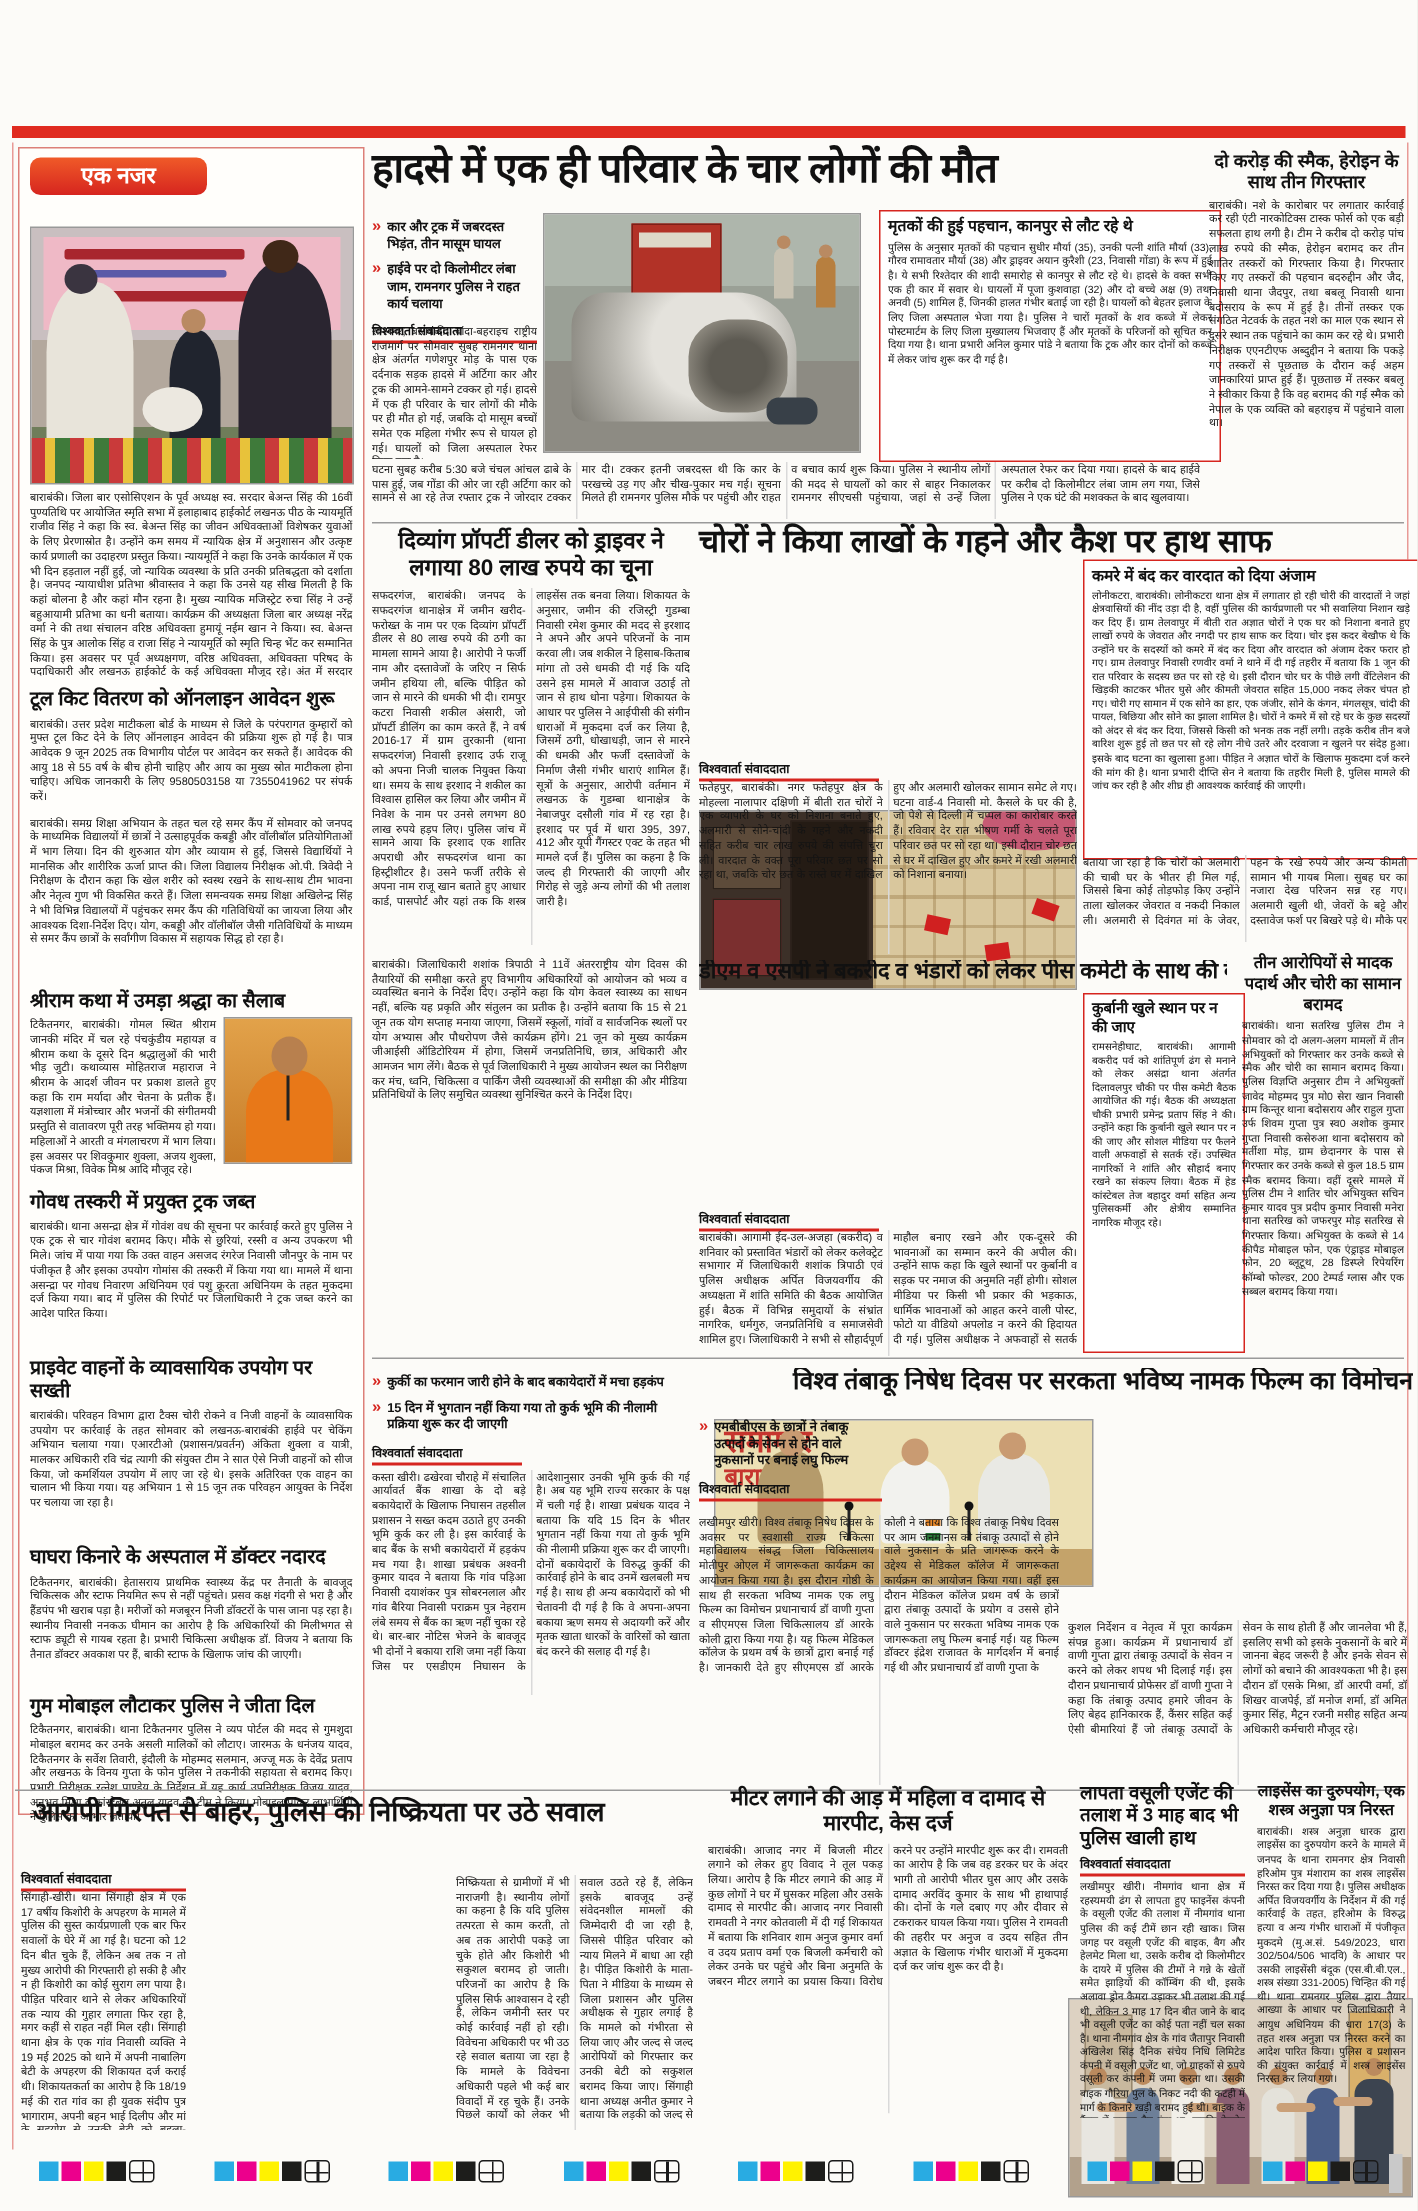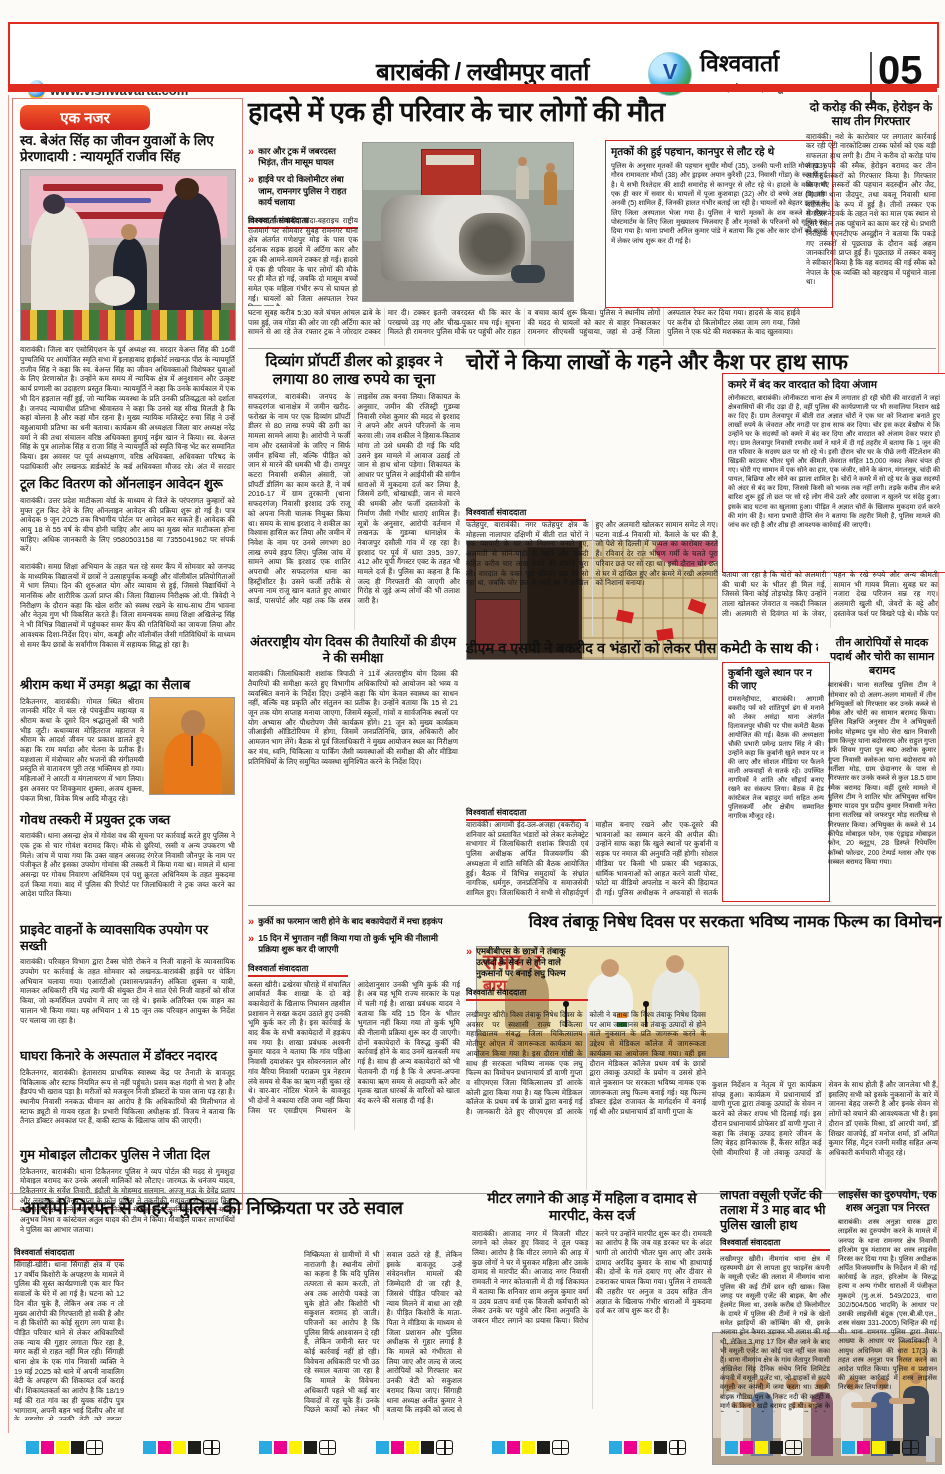--- a/index.html
+++ b/index.html
@@ -33,22 +33,22 @@
   .bt{font-size:7.3px;line-height:1.33;text-align:justify;color:#141414;overflow:hidden;}
   .c2{column-count:2;column-gap:7px;column-rule:1px solid #d9d9d9;}
   .c4{column-count:4;column-gap:7px;column-rule:1px solid #d9d9d9;}
   .byline{font-size:8.2px;font-weight:bold;border-bottom:2.5px solid #d6251f;padding-bottom:2px;margin-bottom:3px;}
   .bul{display:flex;gap:4px;font-weight:bold;font-size:8.6px;line-height:1.3;margin-bottom:6px;text-align:left;}
   .bul .mk{color:#d6251f;font-weight:900;font-size:11px;line-height:1;}
   .redbox{border:1.6px solid #d6251f;padding:4px 5px;background:#fff;}
   .divider{background:#9a9a9a;height:1px;}
   
   .sidebar{left:12px;top:98px;width:231px;height:1112px;border:1.4px solid #dc7f78;padding:6px 7px;box-sizing:border-box;background:#fffefb;}
-  .badge{width:130px;height:25px;border-radius:7px;background:linear-gradient(#f05a28,#d6251f);color:#fff;
-         font-size:15px;font-weight:900;text-align:center;line-height:25px;margin:0 0 3px 0;}
+  .badge{width:118px;height:25px;border-radius:7px;background:linear-gradient(#f05a28,#d6251f);color:#fff;
+         font-size:15px;font-weight:900;text-align:center;line-height:25px;margin:0 0 21px 0;}
   .sb-h{font-size:13px;font-weight:800;line-height:1.2;margin:7px 0 4px;}
   .sb-h.first{font-size:13.5px;margin-top:2px;}
   
   .photo{position:relative;overflow:hidden;background:#b9b2a6;border:1px solid #999;box-sizing:border-box;}
   .ph-event{width:216px;height:172px;background:linear-gradient(#c9bfc0 0 44%,#b3a89d 44% 78%,#6f7d5a 78%);}
   .ph-event .banner{position:absolute;left:8px;top:6px;right:8px;height:62px;background:#efb9c6;}
   .ph-event .bl{position:absolute;height:7px;background:#a8262e;border-radius:2px;}
   .ph-event .fig{position:absolute;bottom:30px;border-radius:45% 45% 0 0;}
   .ph-flowers{position:absolute;left:0;right:0;bottom:0;height:30px;
       background:repeating-linear-gradient(90deg,#c93a3a 0 9px,#e8c23a 9px 16px,#3f7a3a 16px 26px);}
@@ -90,42 +90,25 @@
   .reg{width:15px;height:13px;border:1.5px solid #1a1a1a;border-radius:3px;position:relative;}
   .reg::before{content:"";position:absolute;left:50%;top:0;bottom:0;width:1.5px;background:#1a1a1a;}
   .reg::after{content:"";position:absolute;top:50%;left:0;right:0;height:1.5px;background:#1a1a1a;}
   .graybar{left:926px;top:1436px;width:9px;height:26px;background:#c9c9c9;}
 </style>
 </head>
 <body>
 
 <div class="page">
 
-  <div class="abs masthead">
-    <div class="abs url-row">
-      <span class="e-icon">e</span>
-      <span>www.vishwavarta.com</span>
-    </div>
-    <div class="abs section-title">बाराबंकी / लखीमपुर वार्ता</div>
-    <div class="abs logo-block">
-      <span class="globe"></span>
-      <span>
-        <div class="logo-title">विश्ववार्ता</div>
-        <div class="logo-sub">लखनऊ,  मंगलवार, 3 जून 2025</div>
-      </span>
-    </div>
-    <div class="abs pg-sep"></div>
-    <div class="abs page-num">05</div>
-  </div>
   <div class="abs redbar"></div>
   <div class="abs frame"></div>
 
   <div class="abs sidebar">
     <div class="badge">एक नजर</div>
-    <div class="sb-h first">स्व. बेअंत सिंह का जीवन युवाओं के लिए प्रेरणादायी : न्यायमूर्ति राजीव सिंह</div>
     <div class="photo ph-event">
       <div class="banner"></div>
       <div class="bl" style="left:22px;top:14px;width:120px;"></div>
       <div class="bl" style="left:40px;top:28px;width:90px;background:#5a5aa8;height:5px;"></div>
       <div class="bl" style="left:30px;top:42px;width:130px;"></div>
       <div class="fig" style="left:10px;width:58px;height:104px;background:#e8e4da;"></div>
       <div class="fig" style="left:22px;width:22px;height:20px;bottom:126px;background:#3a3440;border-radius:50%;"></div>
       <div class="fig" style="left:92px;width:34px;height:72px;background:#20242e;"></div>
       <div class="fig" style="left:100px;width:16px;height:16px;bottom:100px;background:#b98a62;border-radius:50%;"></div>
       <div class="fig" style="right:14px;width:62px;height:118px;background:#2a2530;"></div>
@@ -183,21 +166,21 @@
       <div class="busw"></div>
     <div class="car"></div>
       <div class="crumple"></div>
     <div class="man" style="right:44px;top:22px;background:#c8c2b2;"></div>
     <div class="head" style="right:46px;top:14px;"></div>
     <div class="man" style="right:16px;top:28px;background:#b77f3f;"></div>
     <div class="head" style="right:18px;top:20px;"></div>
     <div style="position:absolute;right:28px;bottom:18px;width:34px;height:18px;border-radius:8px;background:#384048;"></div>
   </div>
 
-  <div class="abs redbox" style="left:605px;top:140px;width:216px;height:158px;">
+  <div class="abs redbox" style="left:586px;top:140px;width:216px;height:158px;">
     <div class="h-xs" style="margin-bottom:3px;">मृतकों की हुई पहचान, कानपुर से लौट रहे थे</div>
     <div class="bt" style="font-size:7px;height:132px;">पुलिस के अनुसार मृतकों की पहचान सुधीर मौर्या (35), उनकी पत्नी शांति मौर्या (33), गौरव रामावतार मौर्या (38) और ड्राइवर अयान कुरैशी (23, निवासी गोंडा) के रूप में हुई है। ये सभी रिश्तेदार की शादी समारोह से कानपुर से लौट रहे थे। हादसे के वक्त सभी एक ही कार में सवार थे। घायलों में पूजा कुशवाहा (32) और दो बच्चे अक्ष (9) तथा अनवी (5) शामिल हैं, जिनकी हालत गंभीर बताई जा रही है। घायलों को बेहतर इलाज के लिए जिला अस्पताल भेजा गया है। पुलिस ने चारों मृतकों के शव कब्जे में लेकर पोस्टमार्टम के लिए जिला मुख्यालय भिजवाए हैं और मृतकों के परिजनों को सूचित कर दिया गया है। थाना प्रभारी अनिल कुमार पांडे ने बताया कि ट्रक और कार दोनों को कब्जे में लेकर जांच शुरू कर दी गई है।</div>
   </div>
 
   <div class="abs bt c4" style="left:248px;top:308px;width:552px;height:38px;">घटना सुबह करीब 5:30 बजे चंचल आंचल ढाबे के पास हुई, जब गोंडा की ओर जा रही अर्टिगा कार को सामने से आ रहे तेज रफ्तार ट्रक ने जोरदार टक्कर मार दी। टक्कर इतनी जबरदस्त थी कि कार के परखच्चे उड़ गए और चीख-पुकार मच गई। सूचना मिलते ही रामनगर पुलिस मौके पर पहुंची और राहत व बचाव कार्य शुरू किया। पुलिस ने स्थानीय लोगों की मदद से घायलों को कार से बाहर निकालकर रामनगर सीएचसी पहुंचाया, जहां से उन्हें जिला अस्पताल रेफर कर दिया गया। हादसे के बाद हाईवे पर करीब दो किलोमीटर लंबा जाम लग गया, जिसे पुलिस ने एक घंटे की मशक्कत के बाद खुलवाया।</div>
 
   <div class="abs" style="left:806px;top:100px;width:130px;">
     <div class="h-sm" style="text-align:center;">दो करोड़ की स्मैक, हेरोइन के साथ तीन गिरफ्तार</div>
     <div class="bt" style="height:216px;margin-top:3px;">बाराबंकी। नशे के कारोबार पर लगातार कार्रवाई कर रही एंटी नारकोटिक्स टास्क फोर्स को एक बड़ी सफलता हाथ लगी है। टीम ने करीब दो करोड़ पांच लाख रुपये की स्मैक, हेरोइन बरामद कर तीन शातिर तस्करों को गिरफ्तार किया है। गिरफ्तार किए गए तस्करों की पहचान बदरुद्दीन और जैद, निवासी थाना जैदपुर, तथा बबलू निवासी थाना बदोसराय के रूप में हुई है। तीनों तस्कर एक संगठित नेटवर्क के तहत नशे का माल एक स्थान से दूसरे स्थान तक पहुंचाने का काम कर रहे थे। प्रभारी निरीक्षक एएनटीएफ अब्दुद्दीन ने बताया कि पकड़े गए तस्करों से पूछताछ के दौरान कई अहम जानकारियां प्राप्त हुई हैं। पूछताछ में तस्कर बबलू ने स्वीकार किया है कि वह बरामद की गई स्मैक को नेपाल के एक व्यक्ति को बहराइच में पहुंचाने वाला था।</div>
   </div>
@@ -224,21 +207,20 @@
   <div class="abs byline" style="left:466px;top:506px;width:120px;">विश्ववार्ता संवाददाता</div>
   <div class="abs bt c2" style="left:466px;top:520px;width:252px;height:116px;">फतेहपुर, बाराबंकी। नगर फतेहपुर क्षेत्र के मोहल्ला नालापार दक्षिणी में बीती रात चोरों ने एक व्यापारी के घर को निशाना बनाते हुए, अलमारी से सोने-चांदी के गहने और नकदी सहित करीब चार लाख रुपये की संपत्ति चुरा ली। वारदात के वक्त पूरा परिवार छत पर सो रहा था, जबकि चोर छत के रास्ते घर में दाखिल हुए और अलमारी खोलकर सामान समेट ले गए। घटना वार्ड-4 निवासी मो. कैसले के घर की है, जो पेशे से दिल्ली में चप्पल का कारोबार करते हैं। रविवार देर रात भीषण गर्मी के चलते पूरा परिवार छत पर सो रहा था। इसी दौरान चोर छत से घर में दाखिल हुए और कमरे में रखी अलमारी को निशाना बनाया।</div>
 
   <div class="abs redbox" style="left:722px;top:373px;width:212px;height:190px;">
     <div class="h-xs">कमरे में बंद कर वारदात को दिया अंजाम</div>
     <div class="bt" style="font-size:6.8px;height:162px;margin-top:2px;">लोनीकटरा, बाराबंकी। लोनीकटरा थाना क्षेत्र में लगातार हो रही चोरी की वारदातों ने जहां क्षेत्रवासियों की नींद उड़ा दी है, वहीं पुलिस की कार्यप्रणाली पर भी सवालिया निशान खड़े कर दिए हैं। ग्राम तेलवापुर में बीती रात अज्ञात चोरों ने एक घर को निशाना बनाते हुए लाखों रुपये के जेवरात और नगदी पर हाथ साफ कर दिया। चोर इस कदर बेखौफ थे कि उन्होंने घर के सदस्यों को कमरे में बंद कर दिया और वारदात को अंजाम देकर फरार हो गए। ग्राम तेलवापुर निवासी रणवीर वर्मा ने थाने में दी गई तहरीर में बताया कि 1 जून की रात परिवार के सदस्य छत पर सो रहे थे। इसी दौरान चोर घर के पीछे लगी वेंटिलेशन की खिड़की काटकर भीतर घुसे और कीमती जेवरात सहित 15,000 नकद लेकर चंपत हो गए। चोरी गए सामान में एक सोने का हार, एक जंजीर, सोने के कंगन, मंगलसूत्र, चांदी की पायल, बिछिया और सोने का झाला शामिल है। चोरों ने कमरे में सो रहे घर के कुछ सदस्यों को अंदर से बंद कर दिया, जिससे किसी को भनक तक नहीं लगी। तड़के करीब तीन बजे बारिश शुरू हुई तो छत पर सो रहे लोग नीचे उतरे और दरवाजा न खुलने पर संदेह हुआ। इसके बाद घटना का खुलासा हुआ। पीड़ित ने अज्ञात चोरों के खिलाफ मुकदमा दर्ज करने की मांग की है। थाना प्रभारी दीप्ति सेन ने बताया कि तहरीर मिली है, पुलिस मामले की जांच कर रही है और शीघ्र ही आवश्यक कार्रवाई की जाएगी।</div>
   </div>
   <div class="abs bt c2" style="left:722px;top:570px;width:216px;height:58px;">बताया जा रहा है कि चोरों को अलमारी की चाबी घर के भीतर ही मिल गई, जिससे बिना कोई तोड़फोड़ किए उन्होंने ताला खोलकर जेवरात व नकदी निकाल ली। अलमारी से दिवंगत मां के जेवर, पहन के रखे रुपये और अन्य कीमती सामान भी गायब मिला। सुबह घर का नजारा देख परिजन सन्न रह गए। अलमारी खुली थी, जेवरों के बट्टे और दस्तावेज फर्श पर बिखरे पड़े थे। मौके पर पहुंची पुलिस ने खानबीन शुरू कर दी है। पीड़ित कैसले ने सोमवार सुबह पुलिस को तहरीर देकर कार्रवाई की मांग की है। पुलिस ने अज्ञात चोरों के खिलाफ मुकदमा दर्ज कर लिया है और जांच में जुटी हुई है।</div>
 
   <div class="abs" style="left:248px;top:634px;width:210px;">
-    <div class="h-smd" style="text-align:center;">अंतरराष्ट्रीय योग दिवस की तैयारियों की डीएम ने की समीक्षा</div>
     <div class="bt" style="height:228px;margin-top:4px;">बाराबंकी। जिलाधिकारी शशांक त्रिपाठी ने 11वें अंतरराष्ट्रीय योग दिवस की तैयारियों की समीक्षा करते हुए विभागीय अधिकारियों को आयोजन को भव्य व व्यवस्थित बनाने के निर्देश दिए। उन्होंने कहा कि योग केवल स्वास्थ्य का साधन नहीं, बल्कि यह प्रकृति और संतुलन का प्रतीक है। उन्होंने बताया कि 15 से 21 जून तक योग सप्ताह मनाया जाएगा, जिसमें स्कूलों, गांवों व सार्वजनिक स्थलों पर योग अभ्यास और पौधरोपण जैसे कार्यक्रम होंगे। 21 जून को मुख्य कार्यक्रम जीआईसी ऑडिटोरियम में होगा, जिसमें जनप्रतिनिधि, छात्र, अधिकारी और आमजन भाग लेंगे। बैठक से पूर्व जिलाधिकारी ने मुख्य आयोजन स्थल का निरीक्षण कर मंच, ध्वनि, चिकित्सा व पार्किंग जैसी व्यवस्थाओं की समीक्षा की और मीडिया प्रतिनिधियों के लिए समुचित व्यवस्था सुनिश्चित करने के निर्देश दिए।</div>
   </div>
 
   <div class="abs h-md" style="left:466px;top:640px;width:352px;white-space:nowrap;overflow:hidden;font-size:14.5px;">डीएम व एसपी ने बकरीद व भंडारों को लेकर पीस कमेटी के साथ की बैठक</div>
 
   <div class="abs photo ph-meet" style="left:466px;top:666px;">
     <div class="bantxt"><span>समागार</span><br>
          <span style="font-size:16px;">बाराबंकी</span></div>
     <div class="person" style="left:28px;bottom:28px;width:44px;height:62px;background:#b59b6b;"></div>
     <div class="phead" style="left:42px;bottom:86px;width:18px;height:18px;"></div>

